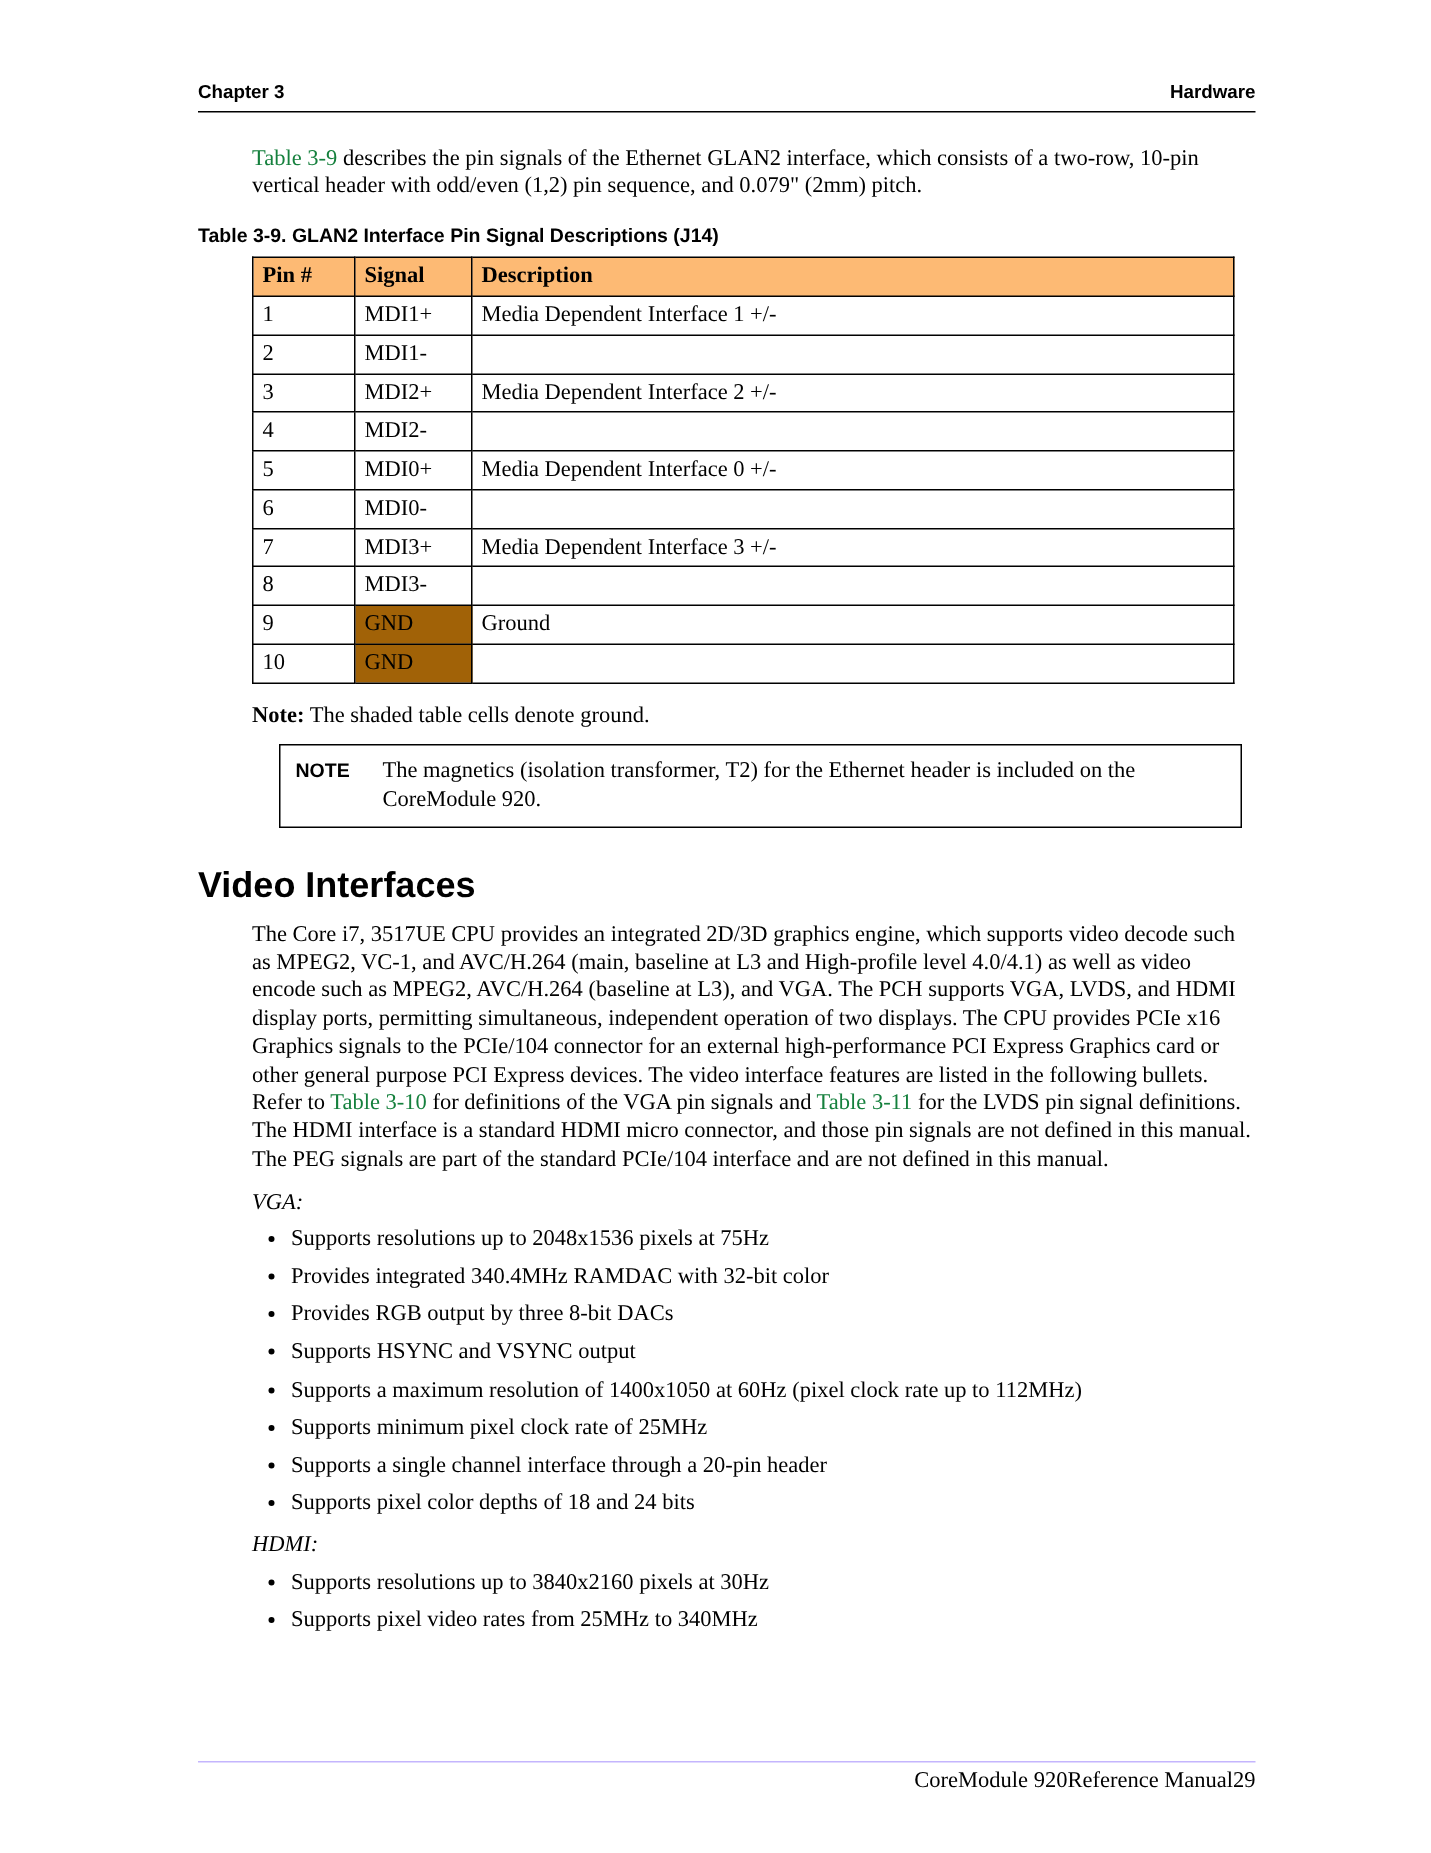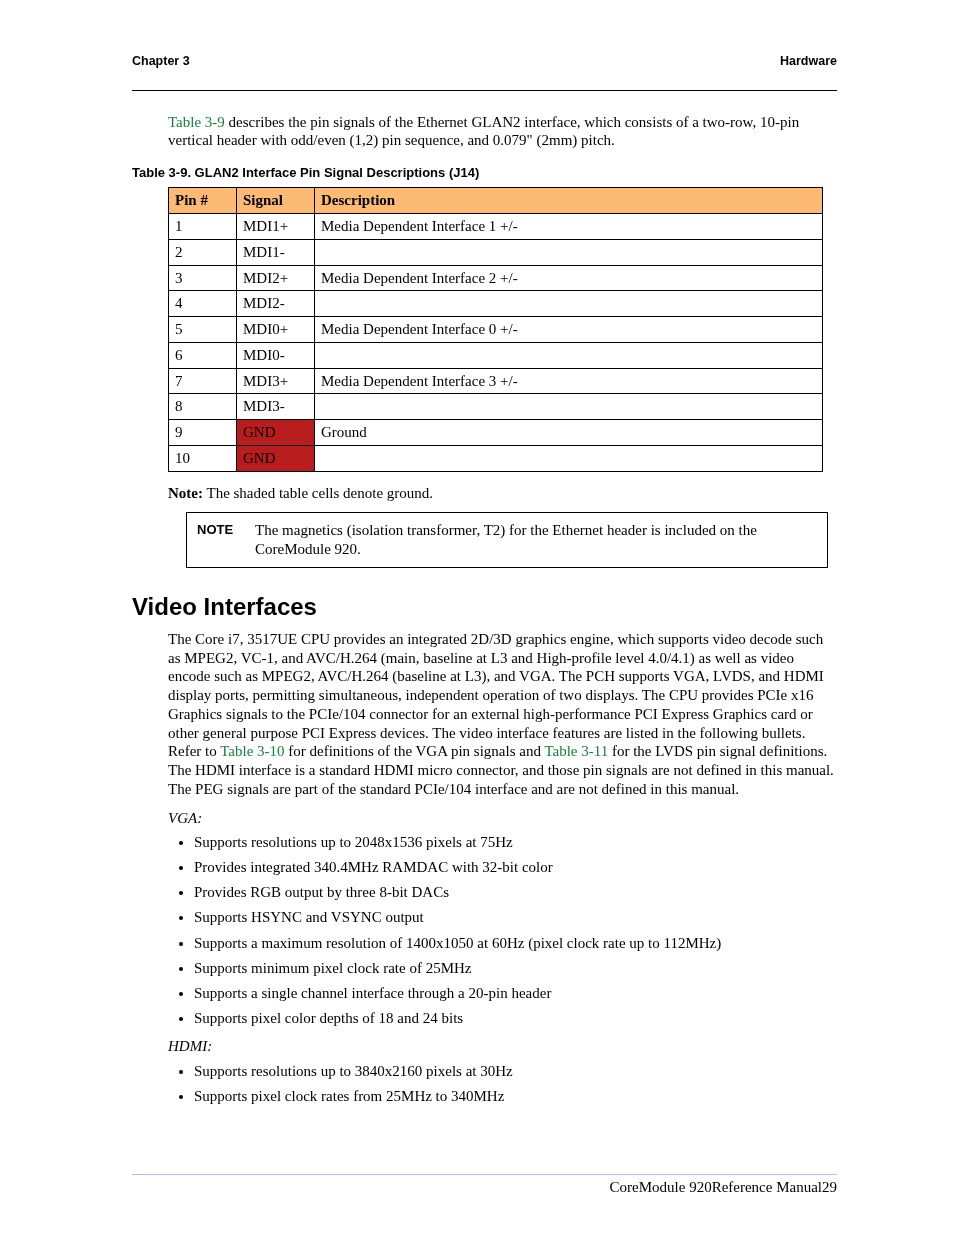--- a/index.html
+++ b/index.html
@@ -17,21 +17,21 @@
     box-sizing: border-box;
     padding: 54px 117px 30px 132px;
     position: relative;
   }
   .header-row {
     display: flex;
     justify-content: space-between;
     font-family: Arial, Helvetica, sans-serif;
     font-weight: bold;
     font-size: 12.5px;
-    padding-bottom: 20px;
+    padding-bottom: 4px;
     border-bottom: 1px solid #000;
     margin-bottom: 22px;
   }
   .intro {
     margin-left: 36px;
     font-size: 15px;
   }
   .intro a, .para a { color: #15803d; text-decoration: none; }
   .table-caption {
     font-family: Arial, Helvetica, sans-serif;
@@ -45,21 +45,21 @@
     margin-left: 36px;
     font-size: 15px;
   }
   table.pins th, table.pins td {
     border: 1px solid #000;
     padding: 3px 6px;
     text-align: left;
     vertical-align: top;
   }
   table.pins th { background: #fdba74; font-weight: bold; }
-  .shaded { background: #b91c1c; margin-top: 12px; }
+  .shaded { background: #a16207; margin-top: 12px; }
   .note-line {
     margin: 12px 0 10px 36px;
     font-size: 15px;
   }
   .note-line b { font-weight: bold; }
   .note-box {
     border: 1px solid #000;
     margin: 10px 0 24px 54px;
     width: 620px;
     padding: 8px 10px;
@@ -213,21 +213,21 @@
       </ul>
       <ul class="bullets">
         <li>Supports a maximum resolution of 1400x1050 at 60Hz (pixel clock rate up to 112MHz)</li>
         <li>Supports minimum pixel clock rate of 25MHz</li>
         <li>Supports a single channel interface through a 20-pin header</li>
         <li>Supports pixel color depths of 18 and 24 bits</li>
       </ul>
       <p class="subhead"><span style="font-style: italic;">HDMI</span>:</p>
       <ul class="bullets">
         <li>Supports resolutions up to 3840x2160 pixels at 30Hz</li>
-        <li>Supports pixel clock rates from 25MHz to 340MHz</li>
+        <li>Supports pixel video rates from 25MHz to 340MHz</li>
       </ul>
     </div>
 
   <div class="footer">
     <span>CoreModule 920</span>
     <span>Reference Manual</span>
     <span>29</span>
   </div>
 
 </div>

